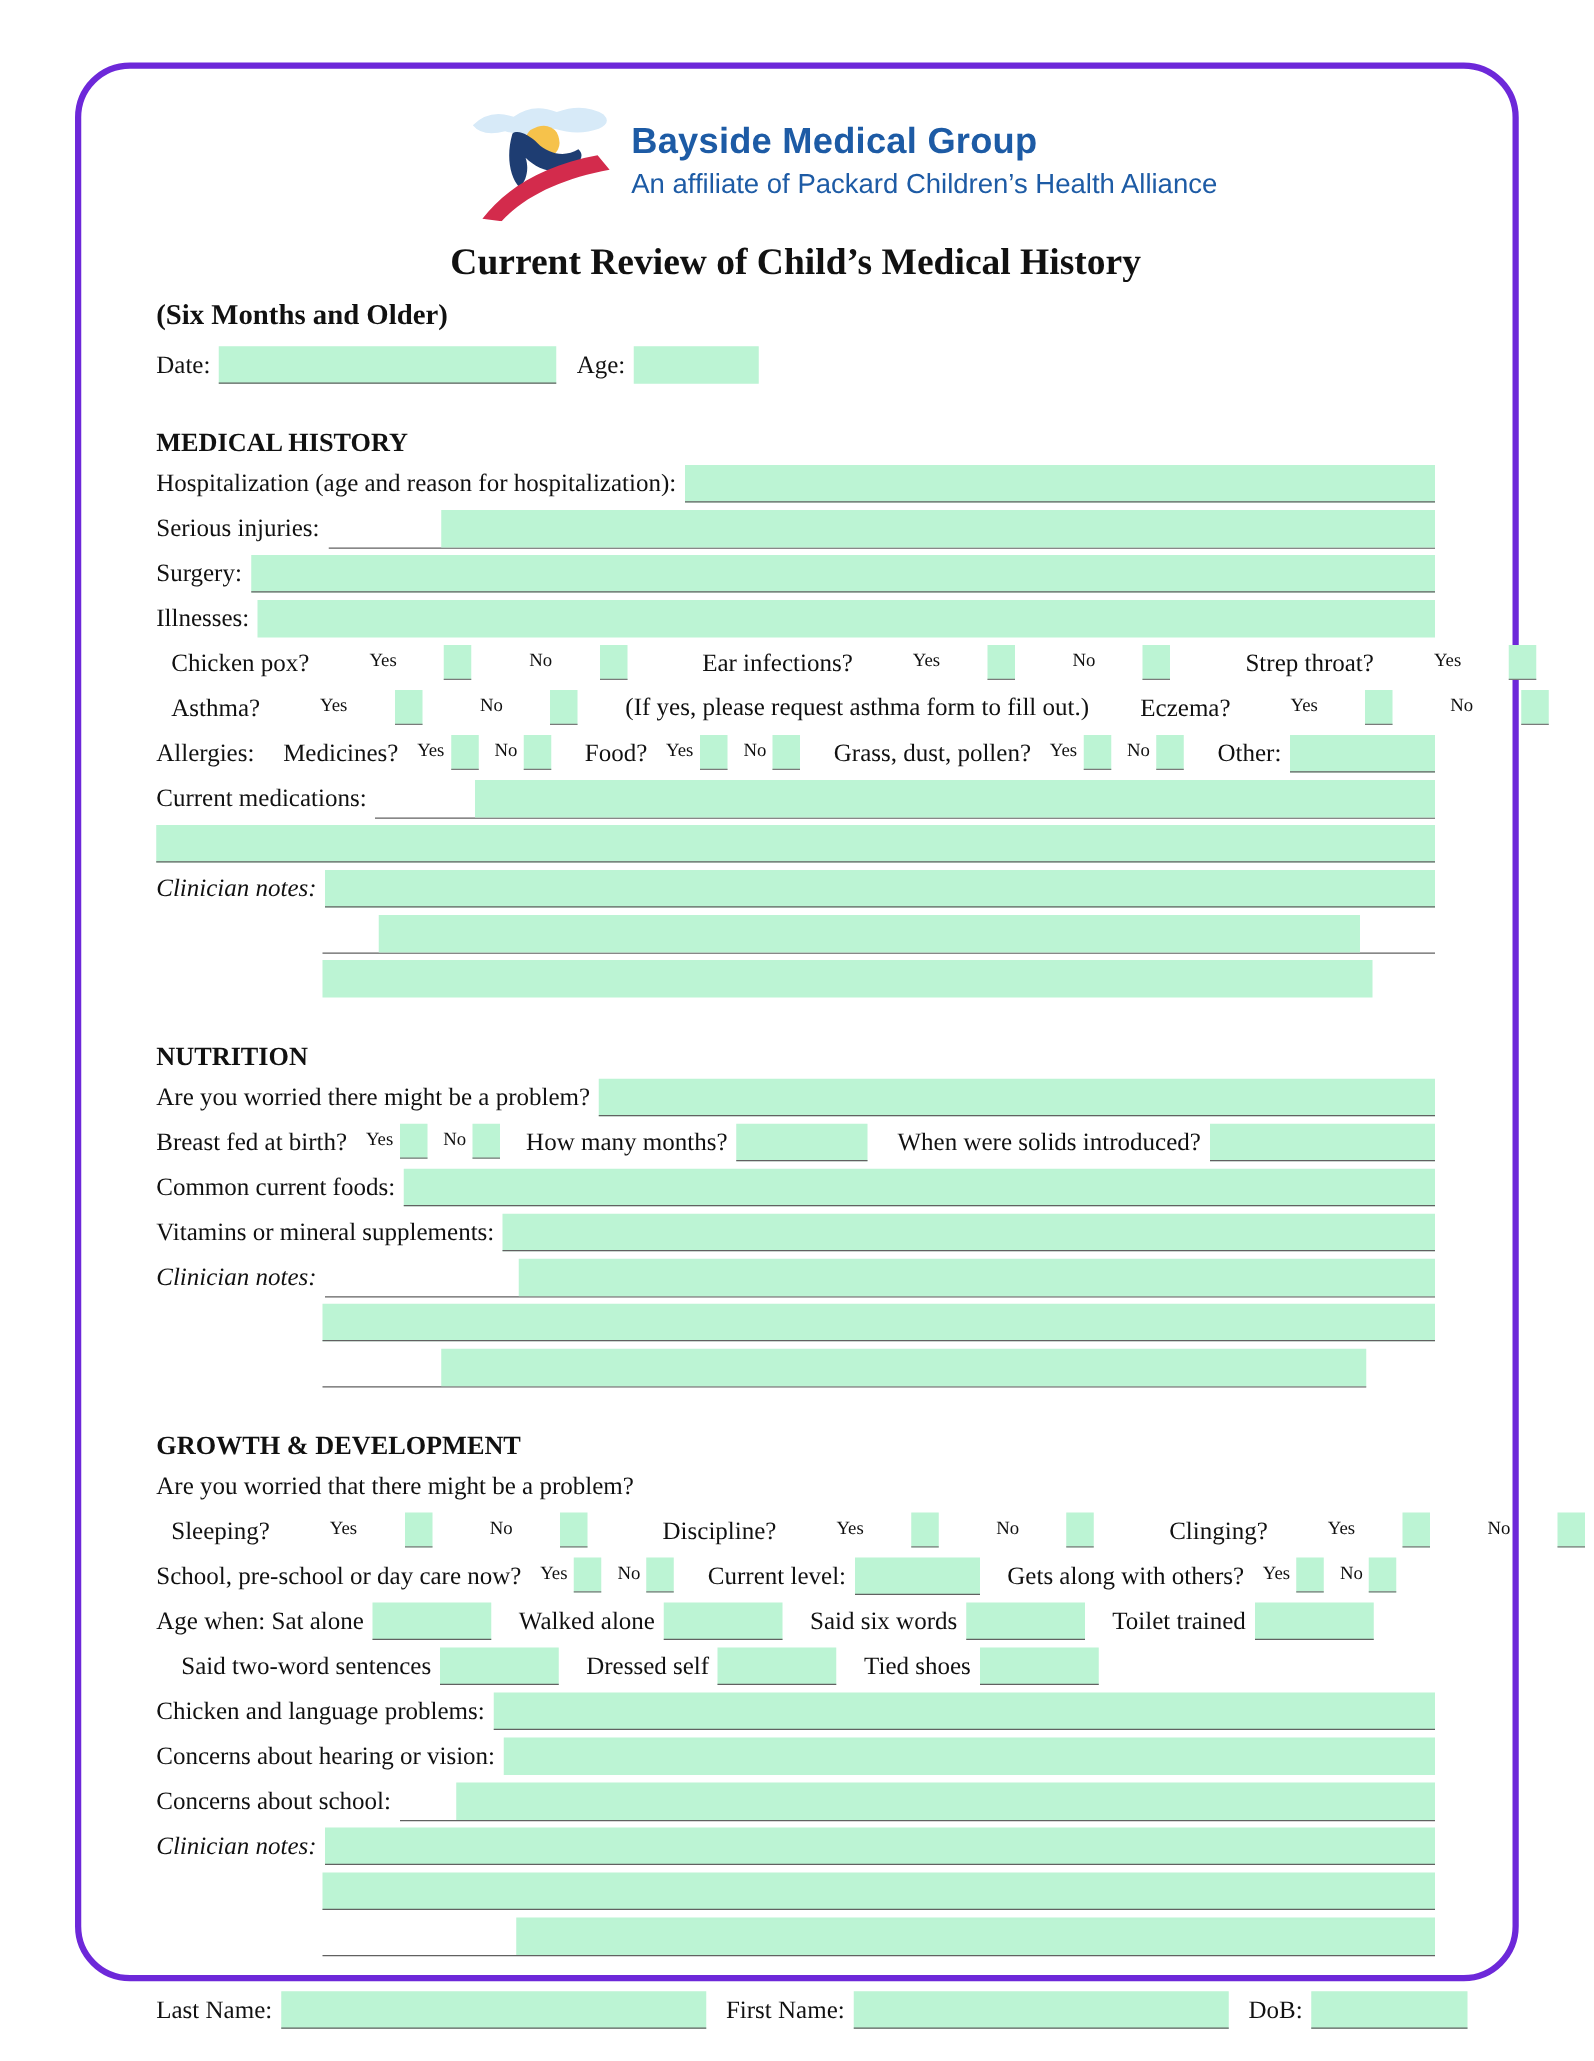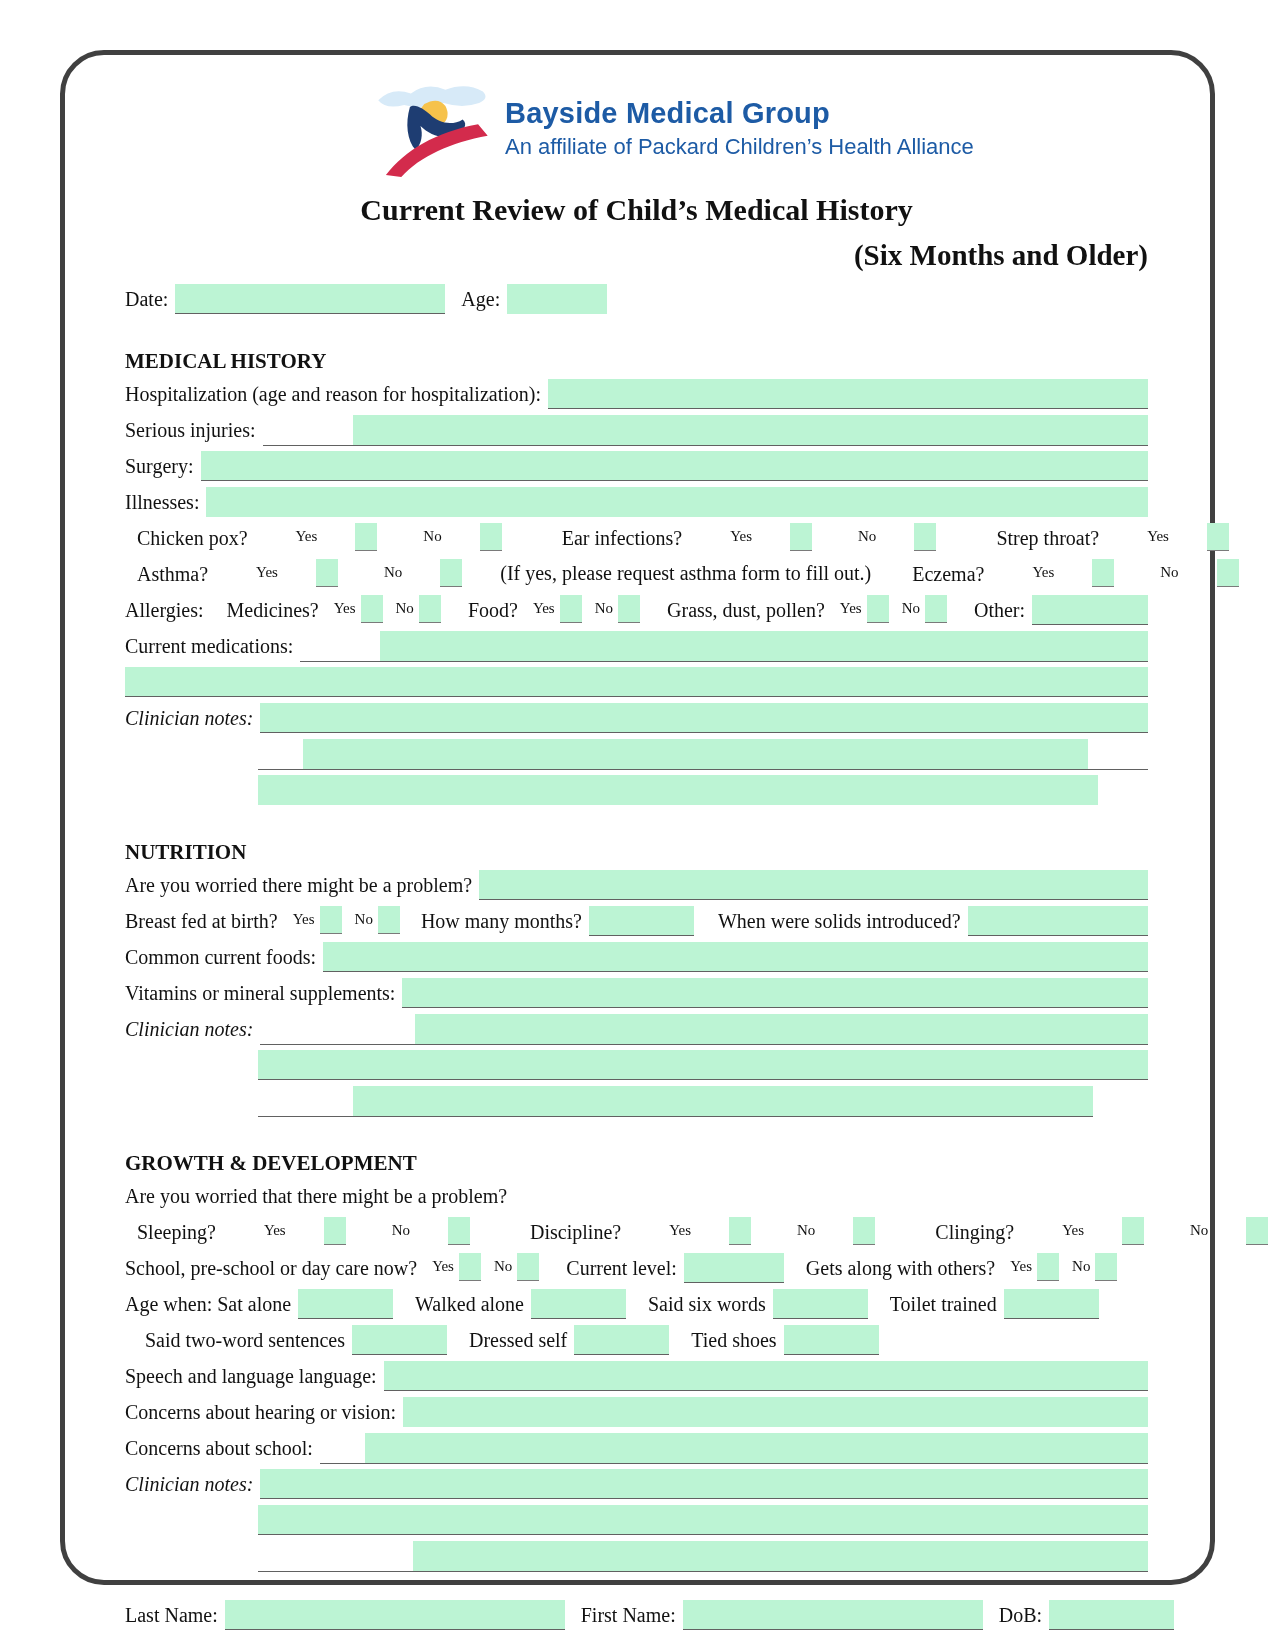--- a/index.html
+++ b/index.html
@@ -1,29 +1,29 @@
 <!DOCTYPE html>
 <html><head>
 <meta charset="utf-8">
 <style>
   html,body{margin:0;padding:0;background:#ffffff;}
   body{width:1275px;height:1649px;position:relative;font-family:"Liberation Serif",serif;color:#111;}
   .sheet{
     position:absolute;left:60px;top:50px;width:1155px;height:1535px;
-    border:5px solid #404040;border-radius:44px;box-sizing:border-box;
+    border:5px solid #6d28d9;border-radius:44px;box-sizing:border-box;
     padding:22px 62px 0 60px;background:#fff;
   }
   
   .hdr{display:flex;align-items:flex-start;margin-left:248px;margin-top:4px;}
   .logo{width:118px;height:96px;flex:0 0 auto;margin-right:14px;}
   .brand{font-family:"Liberation Sans",sans-serif;color:#1d5ba5;padding-top:16px;}
   .brand-name{font-size:29px;font-weight:bold;letter-spacing:0.2px;}
   .brand-tag{font-size:22px;margin-top:4px;}
   h1{font-size:30px;text-align:center;margin:16px 0 12px;font-weight:bold;}
-  h2{font-size:29px;text-align:right;margin:4px 0 12px;font-weight:bold;}
+  h2{font-size:23px;text-align:left;margin:4px 0 12px;font-weight:bold;}
   h3{font-size:21px;margin:34px 0 2px;font-weight:bold;}
   
   .row{display:flex;margin-top:5px;min-height:31px;font-size:20px;}
   .indent{padding-left:12px;gap:33px;}
   .indent2{padding-left:20px;}
   .lbl,.q{white-space:nowrap;line-height:30px;padding-right:7px;}
   .it{font-style:italic;}
   .small{font-size:20px;line-height:28px;padding-right:8px;white-space:nowrap;}
   .yn{font-size:15px;line-height:27px;margin:0 2px 0 8px;white-space:nowrap;}
   .gapL{margin-left:22px;}
@@ -291,21 +291,21 @@
   <div class="row indent2">
     <span class="lbl">Said two-word sentences</span>
     <span class="fld ul w95"></span>
     <span class="lbl gapL">Dressed self</span>
     <span class="fld ul w95"></span>
     <span class="lbl gapL">Tied shoes</span>
     <span class="fld ul w95"></span>
   </div>
 
   <div class="row">
-    <span class="lbl">Speech and language language:</span>
+    <span class="lbl">Chicken and language problems:</span>
     <span class="fld ul grow"></span>
   </div>
 
   <div class="row">
     <span class="lbl">Concerns about hearing or vision:</span>
     <span class="fld grow"></span>
   </div>
 
 
   <div class="row">

